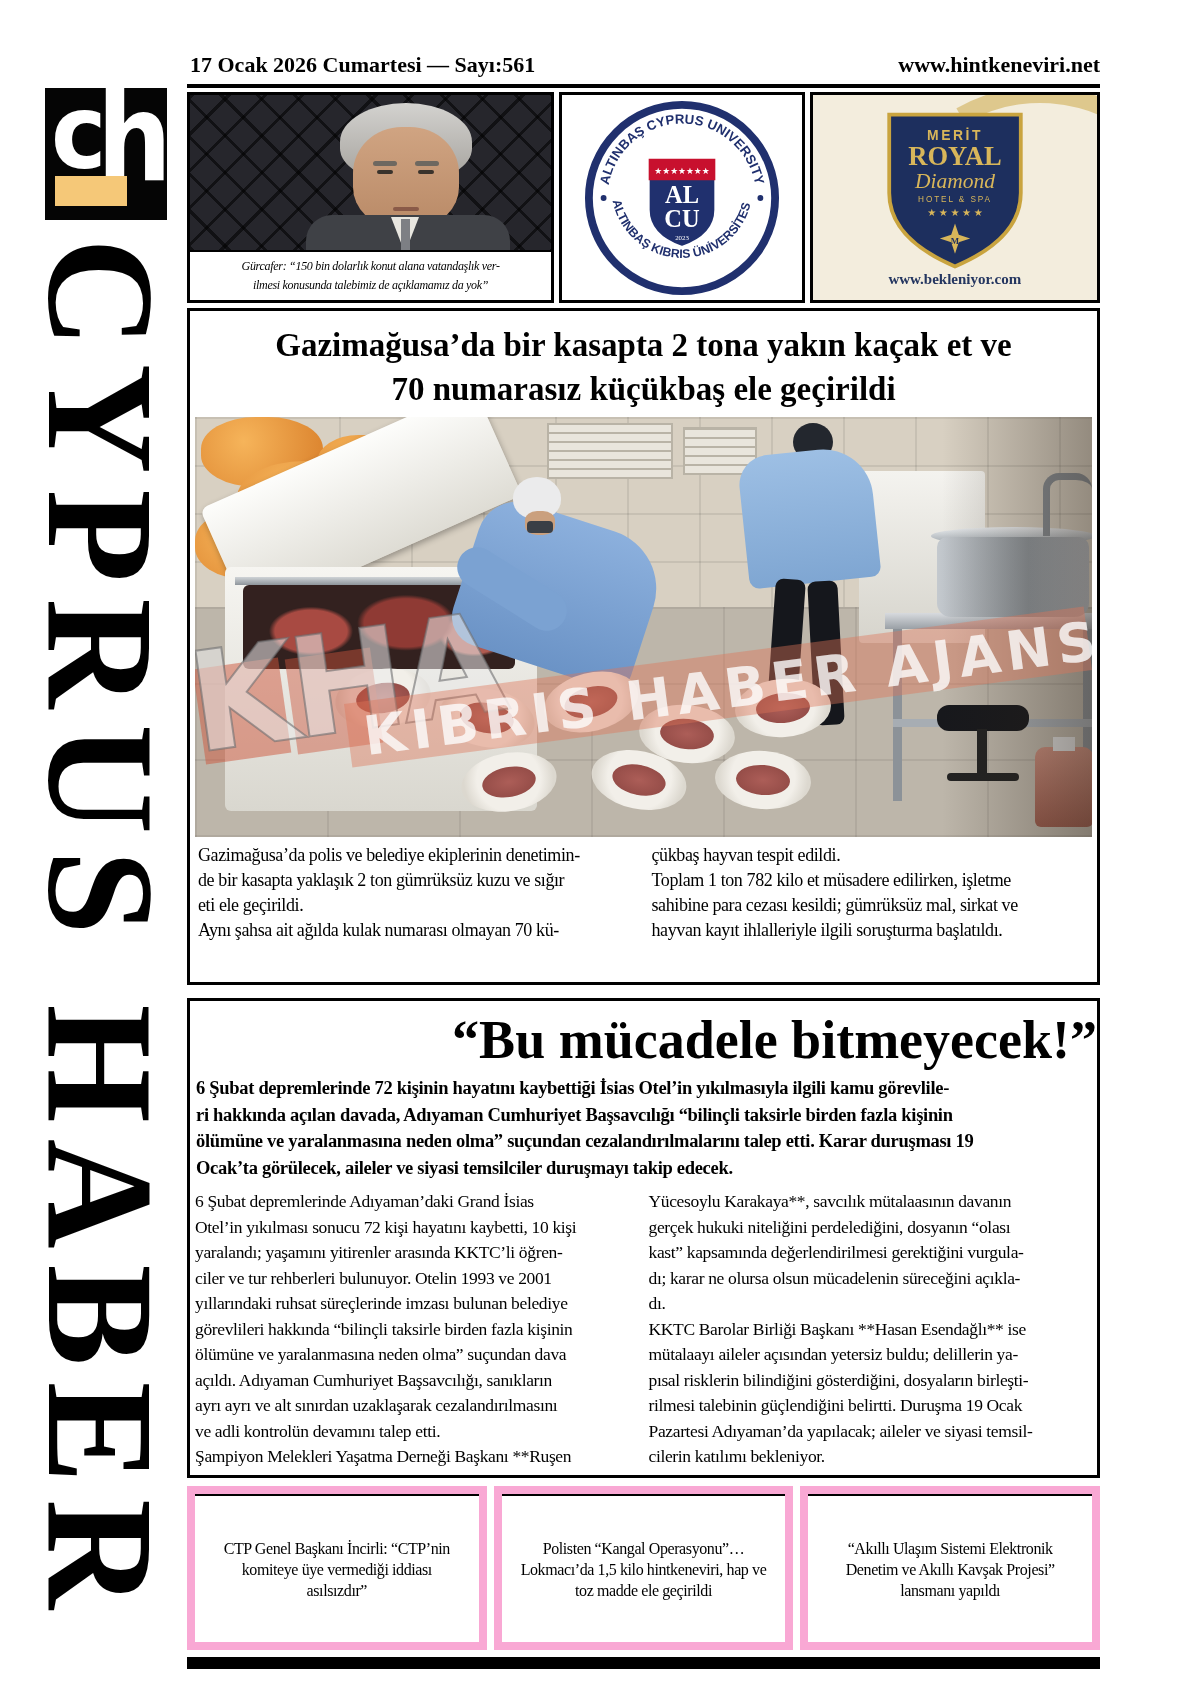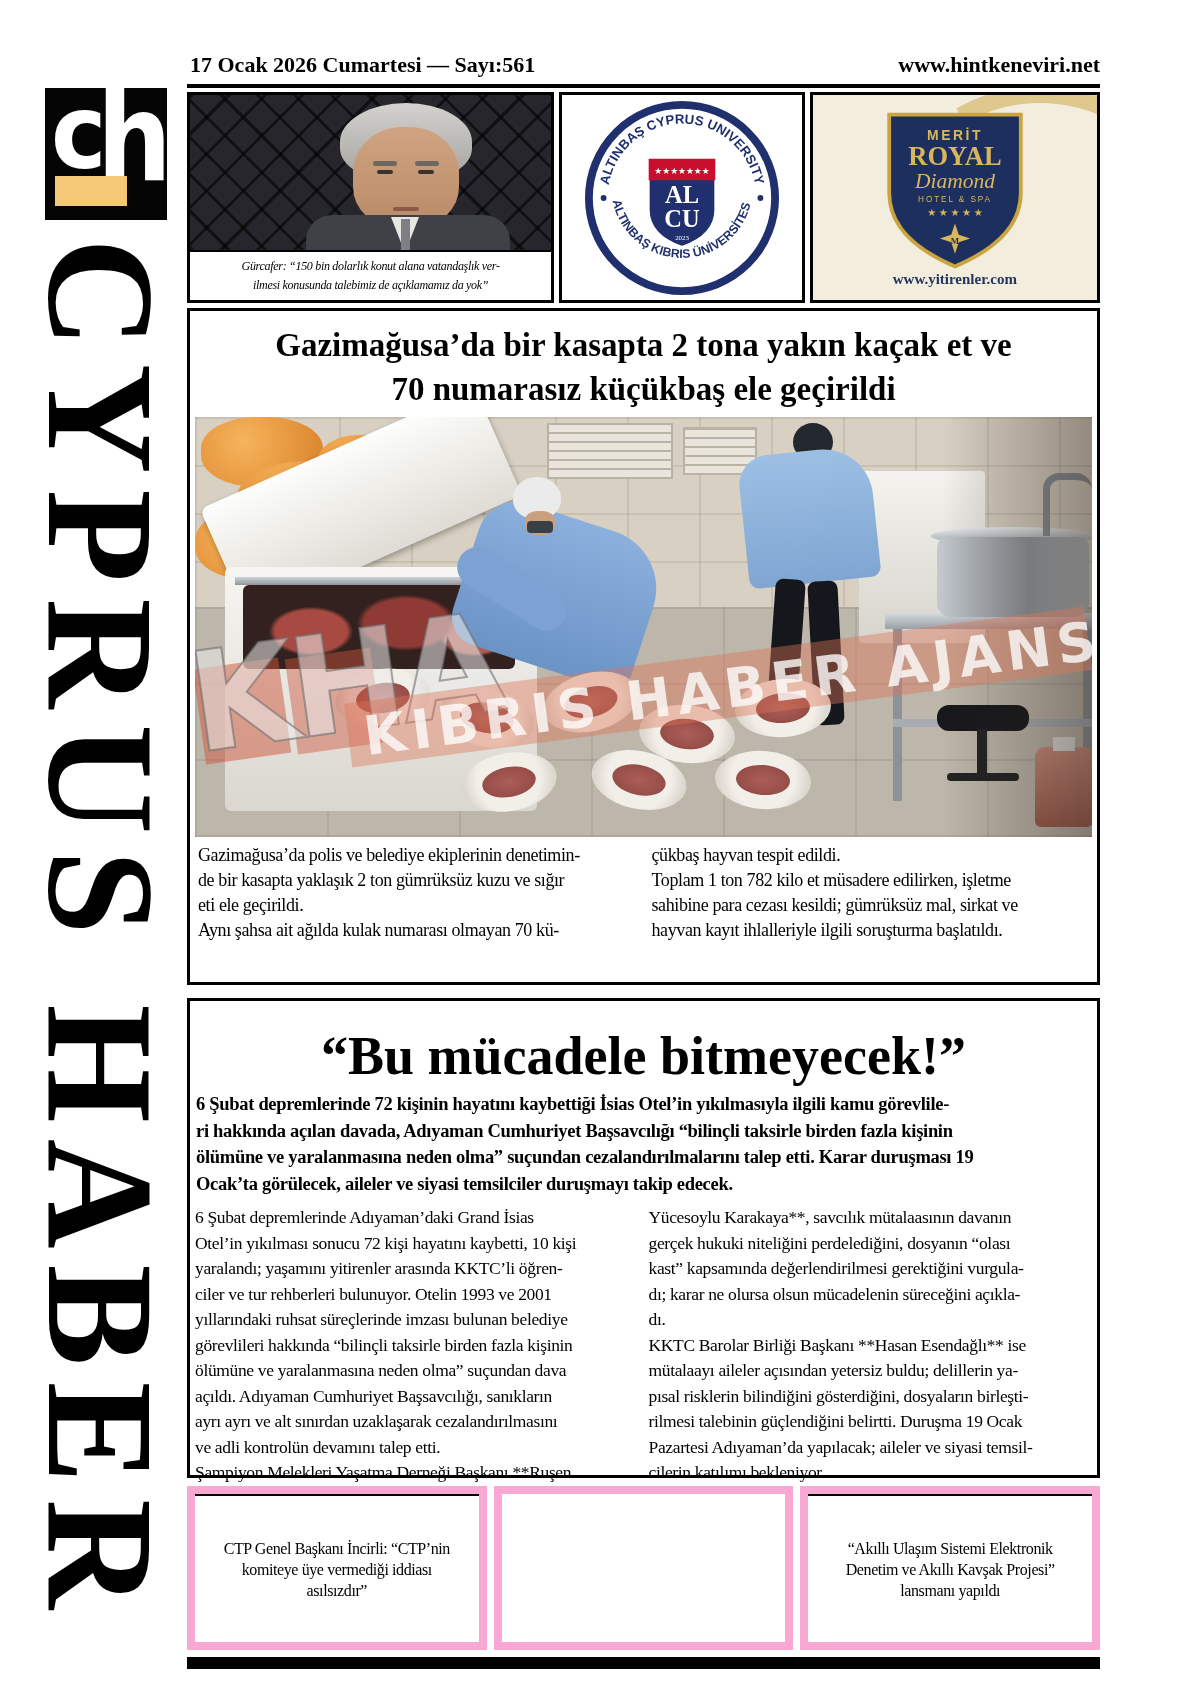--- a/index.html
+++ b/index.html
@@ -106,21 +106,21 @@
   .wm-blk1{position:absolute;left:4px;top:246px;width:86px;height:96px;background:rgba(205,85,60,.5);transform:rotate(-8deg);}
   .wm-blk2{position:absolute;left:96px;top:236px;width:86px;height:96px;background:rgba(205,85,60,.45);transform:rotate(-8deg);}
   .wm-kha{position:absolute;left:-6px;top:198px;font-family:"DejaVu Sans",sans-serif;font-weight:700;font-size:138px;line-height:1;
           color:rgba(235,235,235,.55);-webkit-text-stroke:2px rgba(110,110,112,.6);transform:rotate(-8deg);letter-spacing:-6px;}
   .wm-band{position:absolute;left:150px;top:238px;width:746px;height:64px;background:rgba(222,116,88,.42);transform:rotate(-7.5deg);}
   .wm-text{position:absolute;left:166px;top:240px;font-family:"DejaVu Sans",sans-serif;font-weight:700;font-size:54px;
            color:rgba(252,252,252,.8);transform:rotate(-7.5deg);letter-spacing:6px;white-space:nowrap;}
 
   
   .story2{position:absolute;left:187px;top:998px;width:913px;height:480px;border:3px solid #000;box-sizing:border-box;background:#fff;}
-  .s2-head{text-align:center;font-weight:700;font-size:54px;line-height:62px;padding-top:24px;}
+  .s2-head{text-align:right;font-weight:700;font-size:54px;line-height:62px;padding-top:8px;}
   .s2-lead{font-weight:700;font-size:18.5px;line-height:26.5px;letter-spacing:-.3px;padding:4px 6px 0;}
   .s2-cols{display:flex;gap:10px;padding:8px 5px 0;font-size:17.5px;line-height:25.5px;letter-spacing:-.35px;}
   .s2-cols>div{flex:1;}
 
   
   .bottomrow{position:absolute;left:187px;top:1486px;width:913px;height:164px;display:flex;gap:7px;}
   .bbox{flex:1;border:8px solid #f9a8d4;box-sizing:border-box;display:flex;flex-direction:row;background:#fff;overflow:hidden;}
   .bphoto{height:94px;position:relative;overflow:hidden;}
   .bcap{flex:1;border-top:2px solid #000;display:flex;align-items:center;justify-content:center;text-align:center;
         font-size:16px;line-height:21px;letter-spacing:-.4px;padding:1px 3px;}
@@ -228,21 +228,21 @@
       <svg class="merit-shield" viewBox="0 0 120 132" width="152" height="167">
         <path d="M8,6 h104 v62 q0,36 -52,58 q-52,-22 -52,-58 z" fill="#1d2f5e" stroke="#c9a43f" stroke-width="3"></path>
         <text x="60" y="26" fill="#d8b65a" font-size="11" font-weight="bold" letter-spacing="2" text-anchor="middle" font-family="Liberation Sans, sans-serif">MERİT</text>
         <text x="60" y="46" fill="#d8b65a" font-size="21" font-weight="bold" text-anchor="middle" font-family="Liberation Serif, serif">ROYAL</text>
         <text x="60" y="64" fill="#d8b65a" font-size="17" font-style="italic" text-anchor="middle" font-family="Liberation Serif, serif">Diamond</text>
         <text x="60" y="75" fill="#d8b65a" font-size="6.5" letter-spacing="1.5" text-anchor="middle" font-family="Liberation Sans, sans-serif">HOTEL &amp; SPA</text>
         <text x="60" y="86" fill="#d8b65a" font-size="8" text-anchor="middle">★ ★ ★ ★ ★</text>
         <path d="M60,92 l3,9 9,3 -9,3 -3,9 -3,-9 -9,-3 9,-3 z" fill="#d8b65a"></path>
         <text x="60" y="108" font-size="7" fill="#1d2f5e" font-weight="bold" text-anchor="middle">M</text>
       </svg>
-      <div class="merit-web">www.yitirenler.com</div>
+      <div class="merit-web">www.bekleniyor.com</div>
     </div>
   </div>
 
   <section class="story1">
     <h1 class="s1-head prelines" style="margin:0;">Gazimağusa’da bir kasapta 2 tona yakın kaçak et ve
 70 numarasız küçükbaş ele geçirildi</h1>
     <div class="s1-photo">
       <div class="fz-wall"></div>
       <div class="fz-floor"></div>
       <div class="fz-vent fz-v1"></div>
@@ -358,20 +358,23 @@
       <div class="bphoto kangal">
         <div class="kg-emblem"></div>
         <div class="kg-poster"></div>
         <div class="kg-title">KANGAL</div>
         <div class="kg-sub">OPERASYON</div>
         <div class="kg-bag kg-b1"></div>
         <div class="kg-bag kg-b2"></div>
         <div class="kg-crystal"></div>
         <div class="kg-banner">1 KILO 500 GRAM HINTKENEVIRI</div>
       </div>
+      <div class="bcap prelines">Polisten “Kangal Operasyonu”…
+Lokmacı’da 1,5 kilo hintkeneviri, hap ve
+toz madde ele geçirildi</div>
     </div>
 
     <div class="bbox">
       <div class="bphoto stage">
         <div class="st-screen st-s1"></div>
         <div class="st-screen st-s2"></div>
         <div class="st-screen st-s3"></div>
         <div class="st-men">
           <div class="st-man"></div>
             <div class="st-man"></div>

